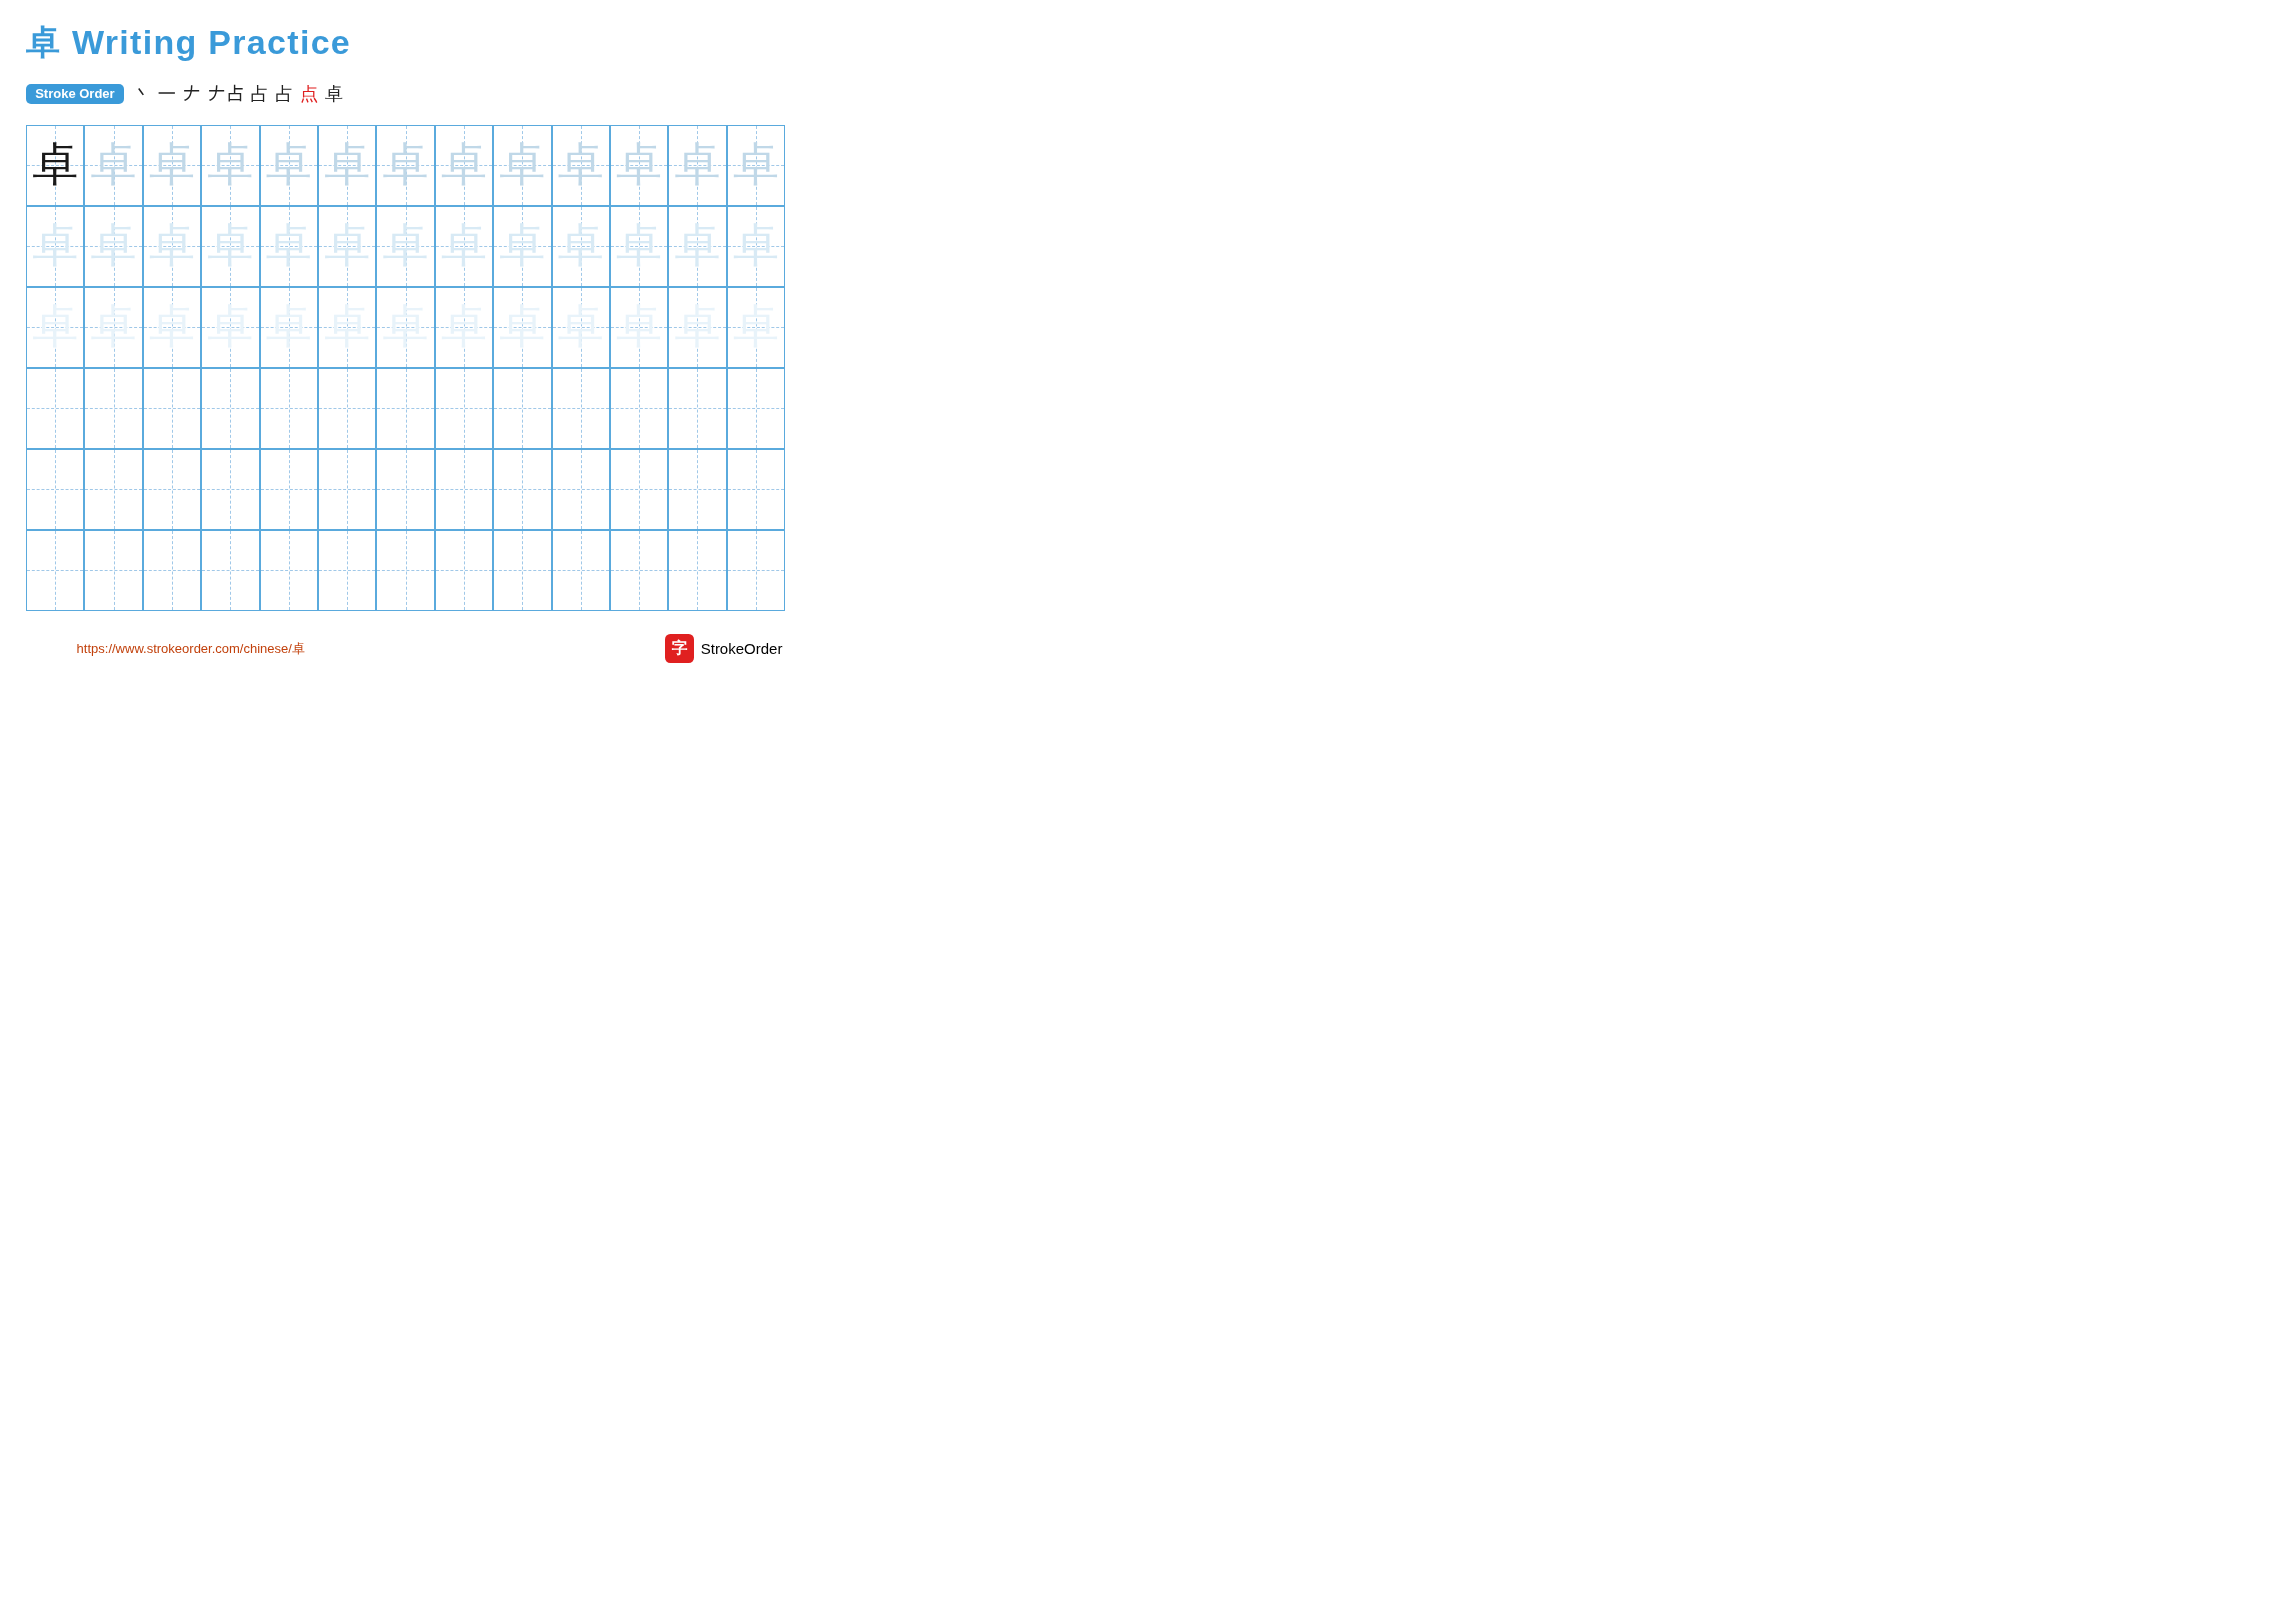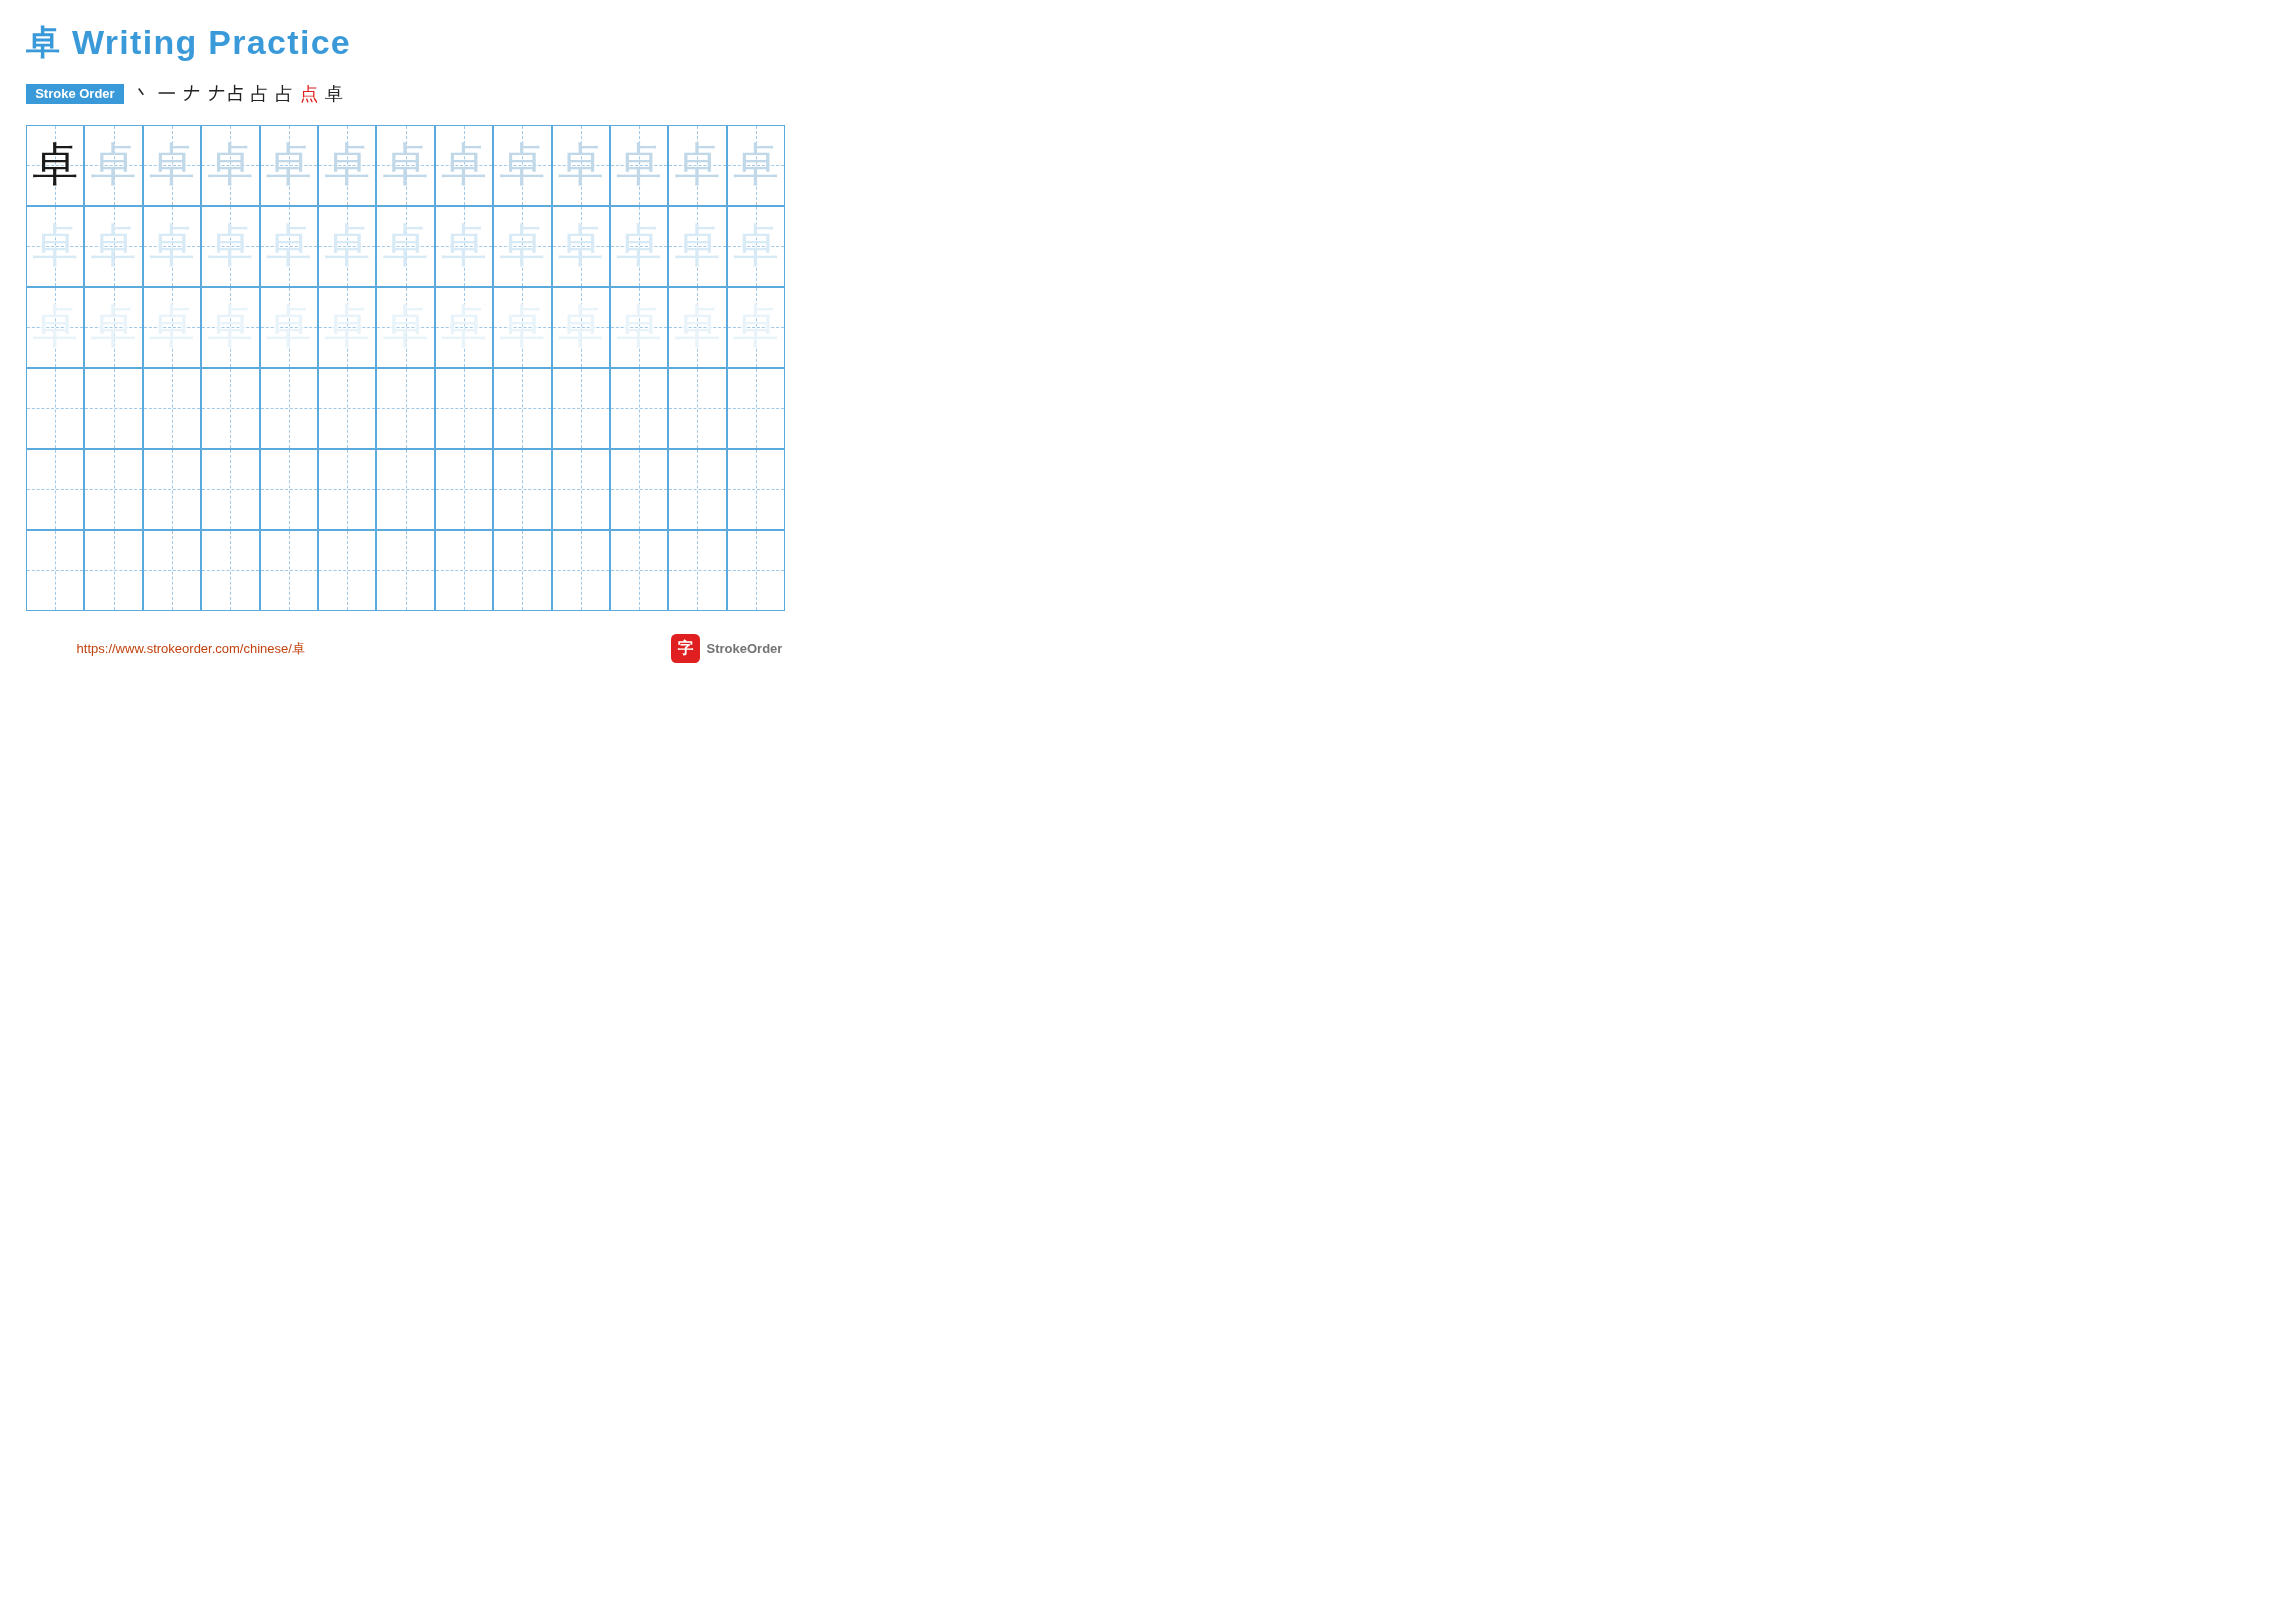--- a/index.html
+++ b/index.html
@@ -25,21 +25,21 @@
       align-items: center;
       gap: 9.2px;
       margin-bottom: 18.3px;
       font-size: 19.6px;
     }
 
     .stroke-order-badge {
       background: #3a9ad9;
       color: #fff;
       padding: 2.6px 9.2px;
-      border-radius: 0;
+      border-radius: 5px;
       font-size: 13px;
       font-weight: bold;
       white-space: nowrap;
     }
 
     .stroke-chars {
       display: flex;
       align-items: center;
       gap: 6.5px;
     }
@@ -154,23 +154,23 @@
       height: 29px;
       border-radius: 5.2px;
       display: flex;
       align-items: center;
       justify-content: center;
       font-family: 'SimSun', serif;
       font-weight: bold;
     }
 
     .footer-logo-text {
-      font-size: 13px;
-      font-weight: bold;
-      color: #737373;
+      font-size: 15px;
+      font-weight: normal;
+      color: #000000;
     }
 
     .grid-container {
       border: 1.3px solid #5aaadd;
       width: 100%;
     }
 
     .grid-row {
       display: flex;
       width: 100%;

